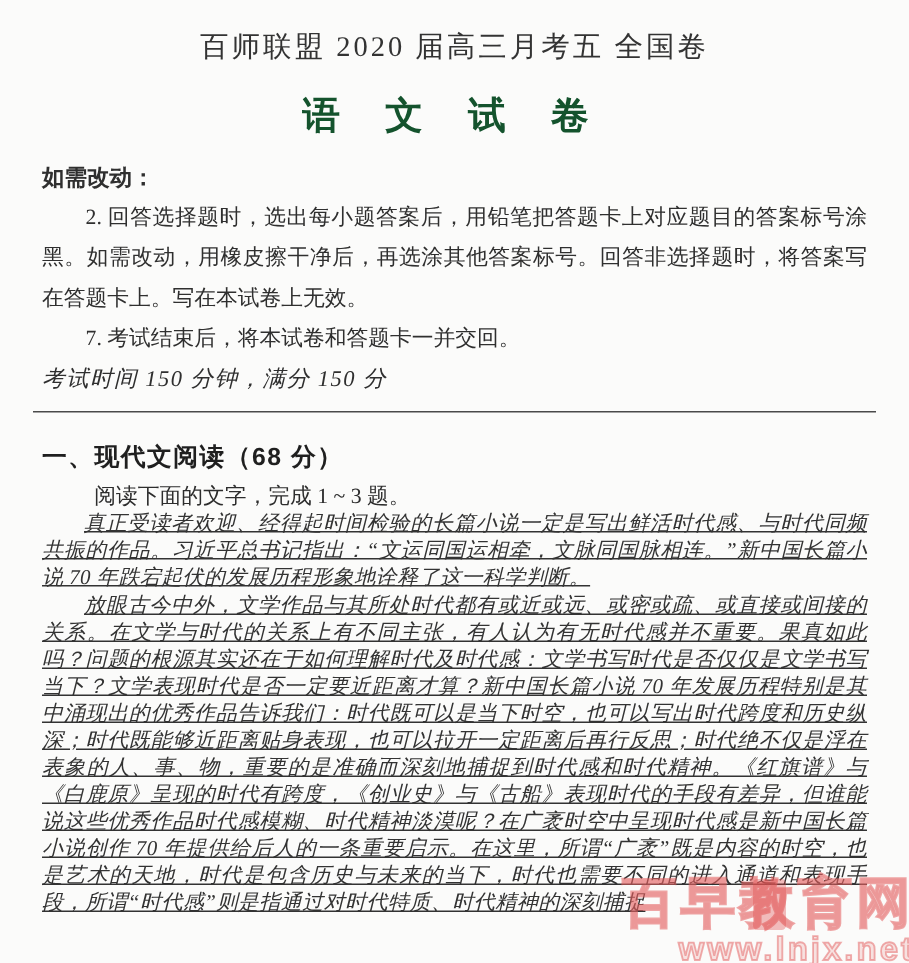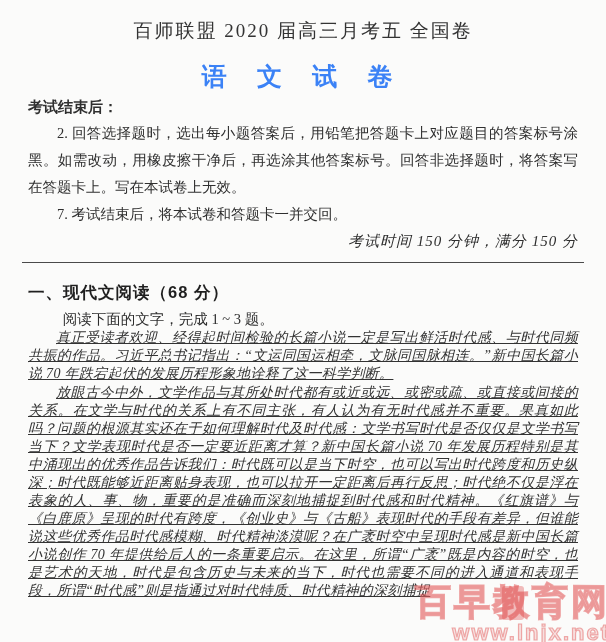--- a/index.html
+++ b/index.html
@@ -22,35 +22,35 @@
     font-size: 19px;
     letter-spacing: 2px;
     color: #333;
     margin-top: 4px;
   }
   .subtitle {
     text-align: center;
     font-size: 25px;
     font-weight: bold;
     letter-spacing: 12px;
-    color: #3b82f6;
+    color: #14532d;
     margin-top: 16px;
-    margin-bottom: 0;
+    margin-bottom: 12px;
   }
 
   
   .notice { font-size: 14.5px; line-height: 27px; color: #2f2f2f; }
   .notice-heading {
     font-family: "Liberation Sans", sans-serif;
     font-weight: bold;
     font-size: 15px;
   }
   .notice-item { text-indent: 2em; text-align: justify; }
   .exam-info {
-    text-align: right;
+    text-align: left;
     font-style: italic;
     font-size: 15px;
     letter-spacing: 1px;
   }
 
   
   .divider {
     border: none;
     border-top: 1.5px solid #4a4a4a;
     margin: 7px 22px 0 22px;
@@ -120,21 +120,21 @@
 
 <div class="page">
   <div class="inner">
 
     <header>
       <div class="title">百师联盟 2020 届高三月考五  全国卷</div>
       <div class="subtitle">语 文 试 卷</div>
     </header>
 
     <section class="notice">
-      <div class="notice-heading">考试结束后：</div>
+      <div class="notice-heading">如需改动：</div>
       <p class="notice-item">2. 回答选择题时，选出每小题答案后，用铅笔把答题卡上对应题目的答案标号涂黑。如需改动，用橡皮擦干净后，再选涂其他答案标号。回答非选择题时，将答案写在答题卡上。写在本试卷上无效。</p>
       <p class="notice-item">7. 考试结束后，将本试卷和答题卡一并交回。</p>
       <div class="exam-info">考试时间 150 分钟，满分 150 分</div>
     </section>
 
   </div>
 
   <hr class="divider">
 
   <div class="inner" style="padding-top:0;">

